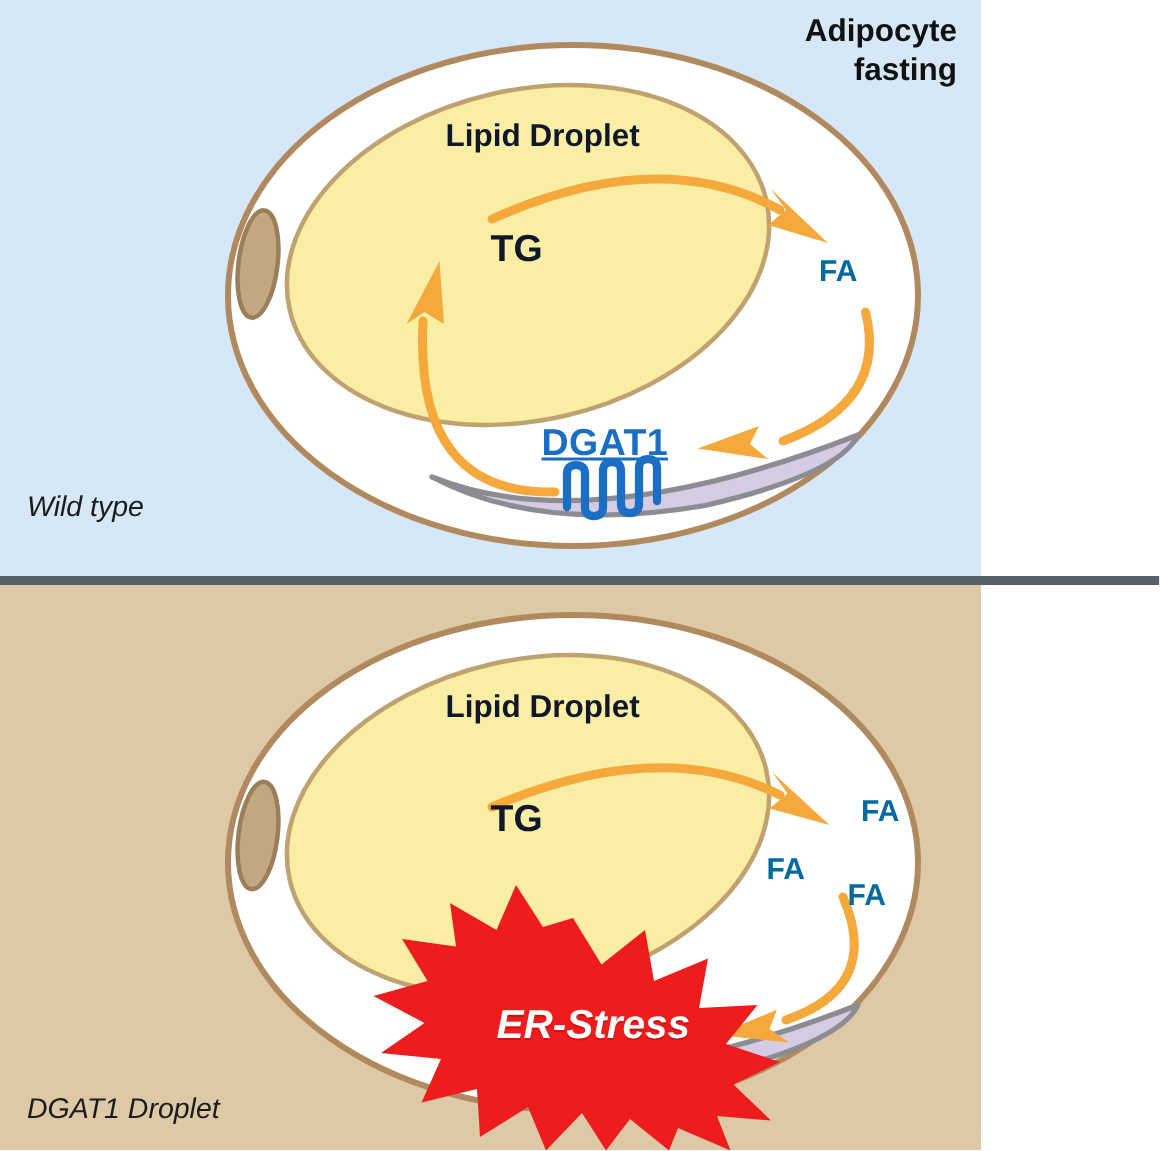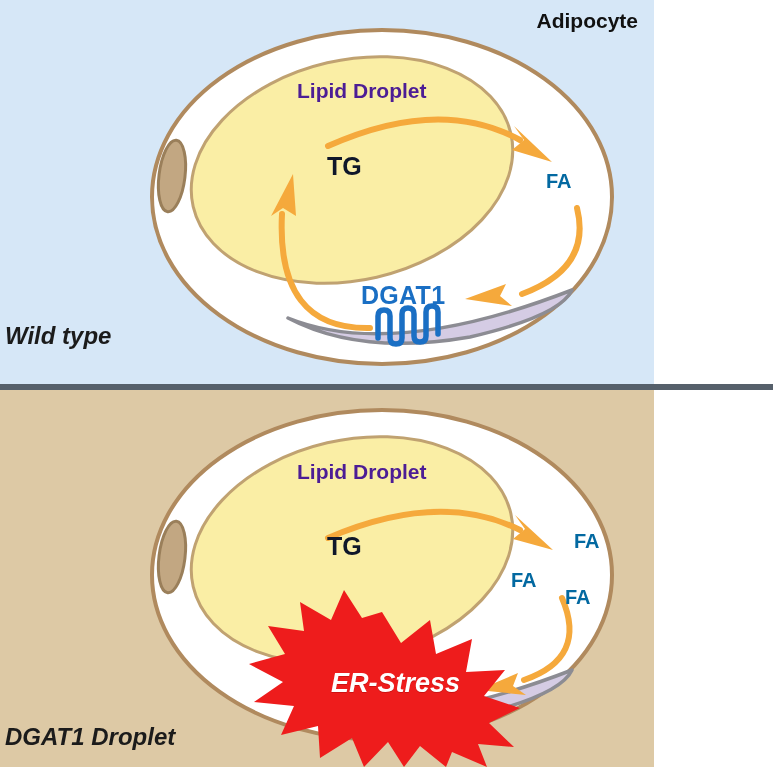--- a/index.html
+++ b/index.html
@@ -19,30 +19,30 @@
 
   .txt{position:absolute;margin:0;white-space:nowrap;}
 
   .title{
     right:16px;top:8px;
     font-size:21px;font-weight:bold;color:#111111;
     text-align:right;line-height:1.22;
     width:200px;
   }
   .corner-label{
-    left:5px;
-    font-size:24px;font-weight:bold;font-style:italic;color:#1b1b1b;
+    left:18px;
+    font-size:19px;font-weight:normal;font-style:italic;color:#1b1b1b;
   }
   #wt-label{bottom:36px;}
   #ko-label{bottom:16px;}
 
-  .lbl-lipid{font-size:21px;font-weight:bold;color:#4c1d95;}
+  .lbl-lipid{font-size:21px;font-weight:bold;color:#0f172a;}
   .lbl-tg{font-size:25px;font-weight:bold;color:#0f172a;}
   .lbl-fa{font-size:20px;font-weight:bold;color:#0369a1;}
-  .lbl-dgat1{font-size:25px;font-weight:bold;color:#1a6fc4;letter-spacing:.3px;}
+  .lbl-dgat1{font-size:25px;font-weight:bold;color:#1a6fc4;letter-spacing:.3px;text-decoration:underline;}
   .lbl-erstress{
     font-size:27px;font-weight:bold;color:#ffffff;
     text-shadow:0 1px 0 rgba(140,0,0,.35);
     font-style:italic;
   }
 </style>
 </head>
 <body>
 
 <div id="figure">
@@ -75,20 +75,21 @@
       </g>
 
       <g>
         <path d="M 370 328 Q 276 330 282 214" fill="none" stroke="#f5a93c" stroke-width="6" stroke-linecap="round"></path>
         <path d="M 293 174 L 296 216 L 283 208 L 271 216 Z" fill="#f5a93c"></path>
       </g>
     </svg>
 
     <div class="txt title">
       <div>Adipocyte</div>
+      <div>fasting</div>
     </div>
 
     <div class="txt lbl-lipid" style="left:297px;top:79px;">Lipid Droplet</div>
 
     <div class="txt lbl-tg" style="left:327px;top:152px;">TG</div>
 
     <div class="txt lbl-fa" style="left:546px;top:170px;">FA</div>
 
     <div class="txt lbl-dgat1" style="left:361px;top:281px;">DGAT1</div>
 

